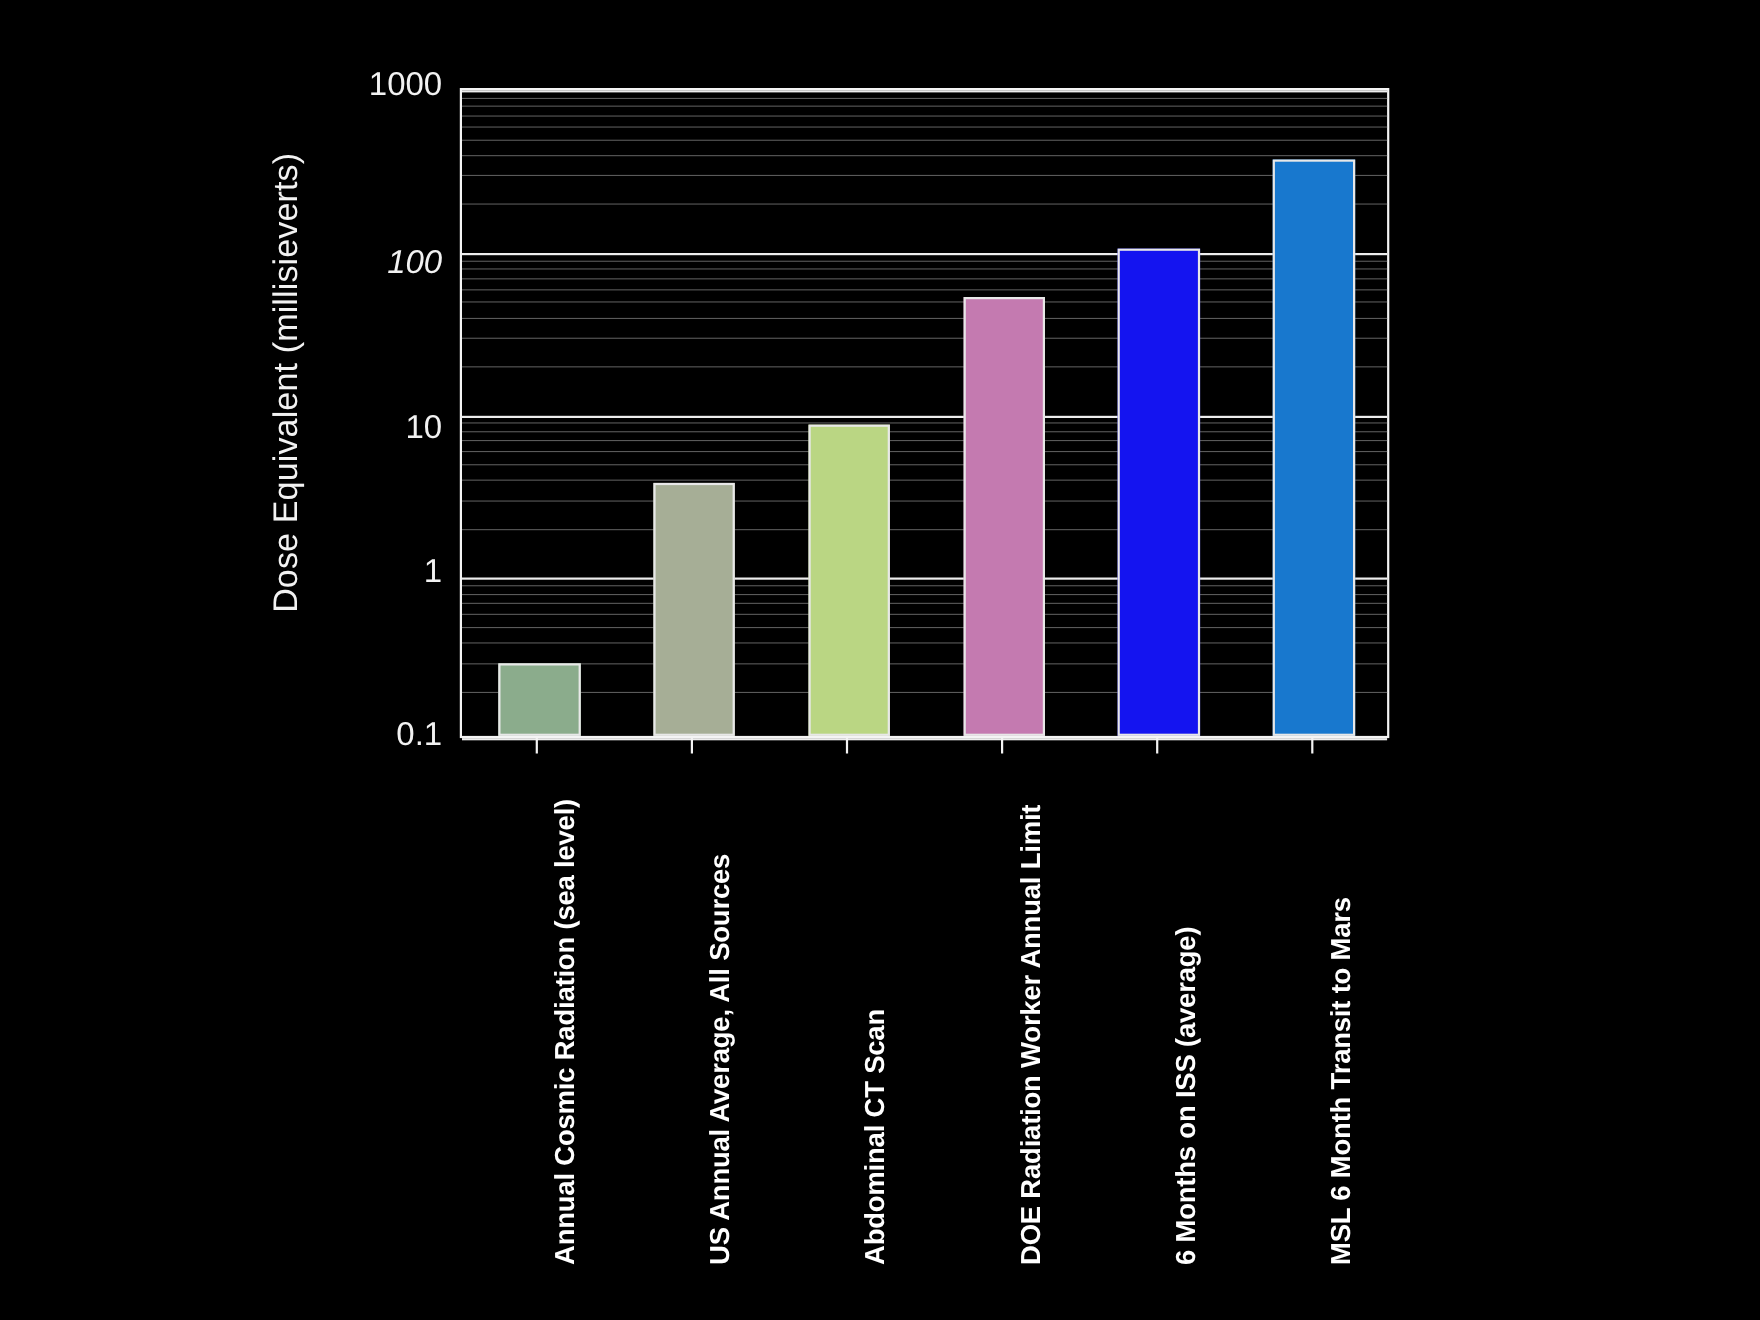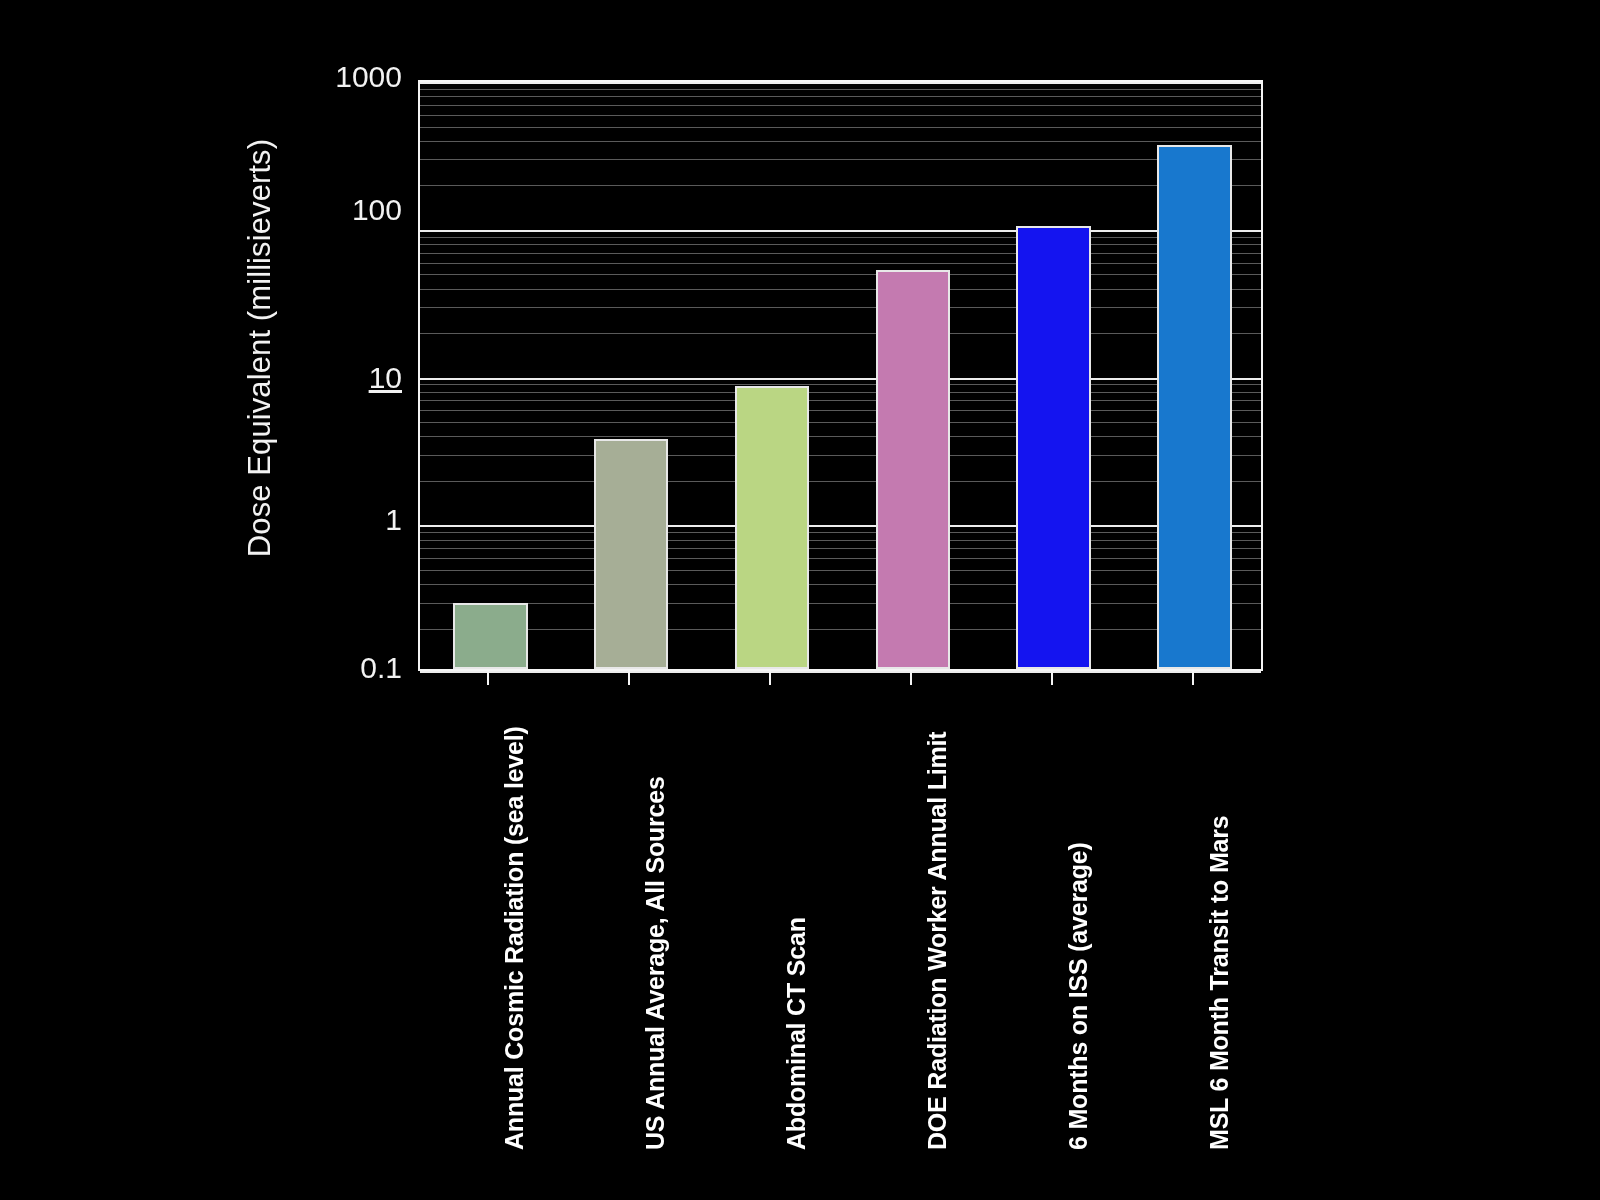--- a/index.html
+++ b/index.html
@@ -132,22 +132,22 @@
 <body>
 
 <div id="figure">
 
   <div id="ylabel-wrap">
     <div id="ylabel">Dose Equivalent (millisieverts)</div>
   </div>
 
   <div id="yticks">
       <div class="ytick" style="top: -20px;">1000</div>
-      <div class="ytick" style="top: 113px;">100</div>
-      <div class="ytick" style="top: 281px; text-decoration: underline;">10</div>
+      <div class="ytick" style="top: 142px; font-style: italic;">100</div>
+      <div class="ytick" style="top: 292px;">10</div>
       <div class="ytick" style="top: 423.25px;">1</div>
       <div class="ytick" style="top: 571px; text-align: right;">0.1</div>
     </div>
 
   <div id="plot">
     <div id="gridlayer">
         <div class="gridline minor" style="top: 546.5px;"></div>
         <div class="gridline minor" style="top: 520.5px;"></div>
         <div class="gridline minor" style="top: 502px;"></div>
         <div class="gridline minor" style="top: 487.7px;"></div>

